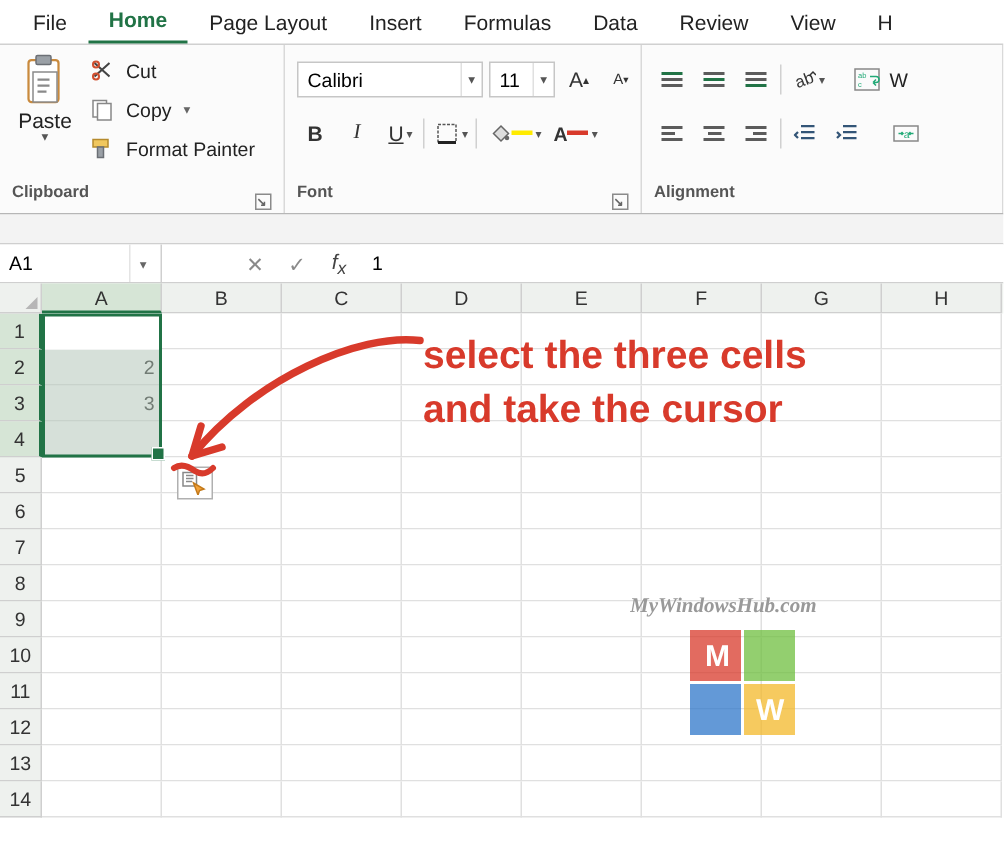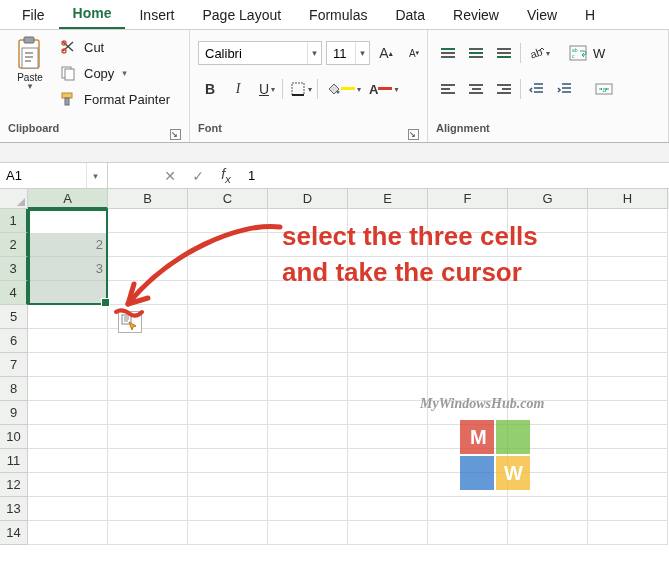--- a/index.html
+++ b/index.html
@@ -102,41 +102,41 @@
   .wm { position: absolute; left: 420px; top: 392px; pointer-events: none; }
   .wm-text { font: italic 600 14px "Segoe Script","Comic Sans MS",cursive; fill: #999; }
   .wm-sq { width: 34px; height: 34px; opacity: 0.75; }
 </style>
 </head>
 <body>
 
 <div class="menubar">
   <div class="tab">File</div>
   <div class="tab active">Home</div>
+  <div class="tab">Page Layout</div>
   <div class="tab">Insert</div>
-  <div class="tab">Page Layout</div>
   <div class="tab">Formulas</div>
   <div class="tab">Data</div>
   <div class="tab">Review</div>
   <div class="tab">View</div>
   <div class="tab">H</div>
 </div>
 
 <div class="ribbon">
 
   <div class="group g-clip" style="width:190px">
     <div class="group-body">
       <div class="paste-col">
         <svg width="30" height="36" viewBox="0 0 30 36">
           <rect x="4" y="4" width="20" height="28" rx="2" fill="#fff" stroke="#c98a3d" stroke-width="1.5"></rect>
           <rect x="9" y="1" width="10" height="6" rx="1" fill="#9aa0a6" stroke="#6b6f75"></rect>
           <rect x="7" y="12" width="16" height="20" fill="#fff" stroke="#8a8a8a"></rect>
           <path d="M10 17h8M10 21h8M10 25h6" stroke="#8a8a8a" stroke-width="1.5"></path>
         </svg>
-        <span style="font-size:10px">Paste</span>
+        <span style="font-size:14px">Paste</span>
         <span class="drop">▾</span>
       </div>
       <div class="clip-list">
         <div class="clip-item">
           <svg width="16" height="16" viewBox="0 0 16 16">
               <path d="M3 3l10 9M13 3L3 12" stroke="#444" stroke-width="1.4"></path>
               <circle cx="4" cy="12" r="2" fill="none" stroke="#d05030" stroke-width="1.4"></circle>
               <circle cx="4" cy="4" r="2" fill="none" stroke="#d05030" stroke-width="1.4"></circle>
             </svg>
           <span>Cut</span>

